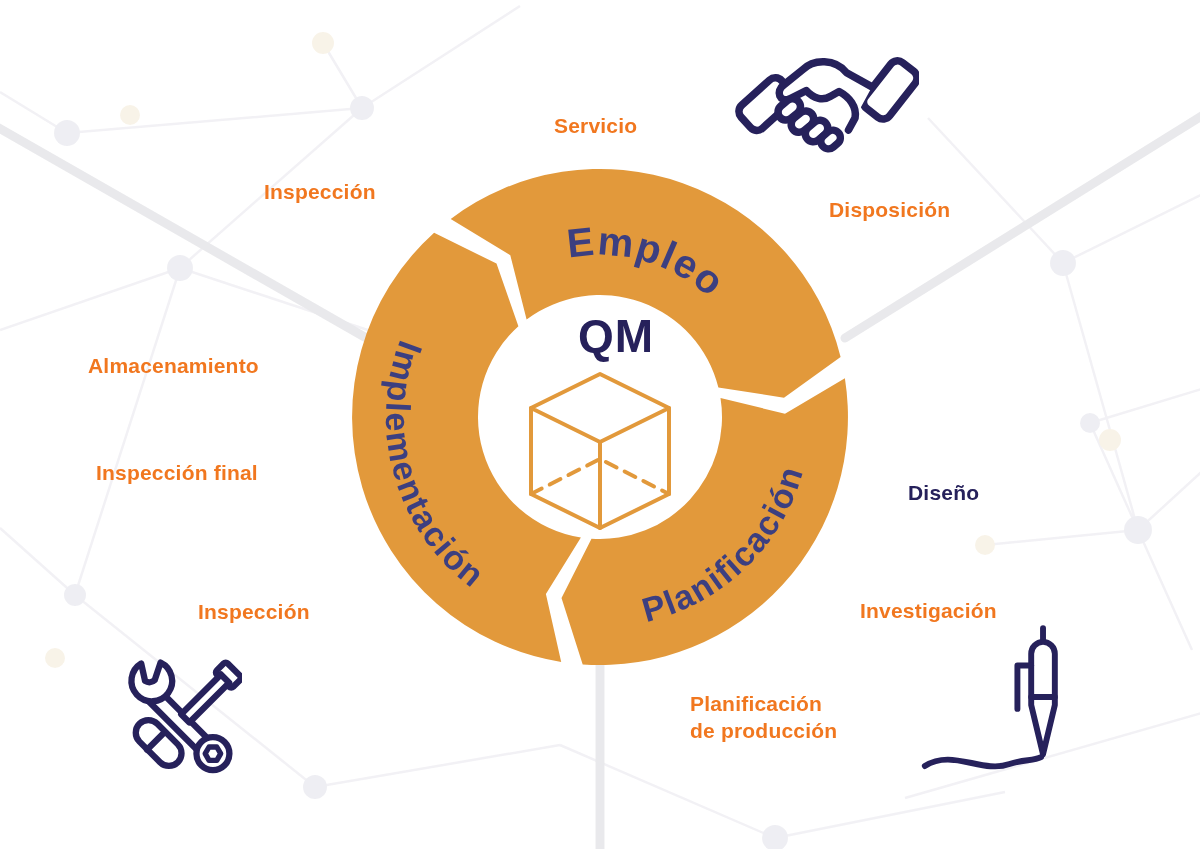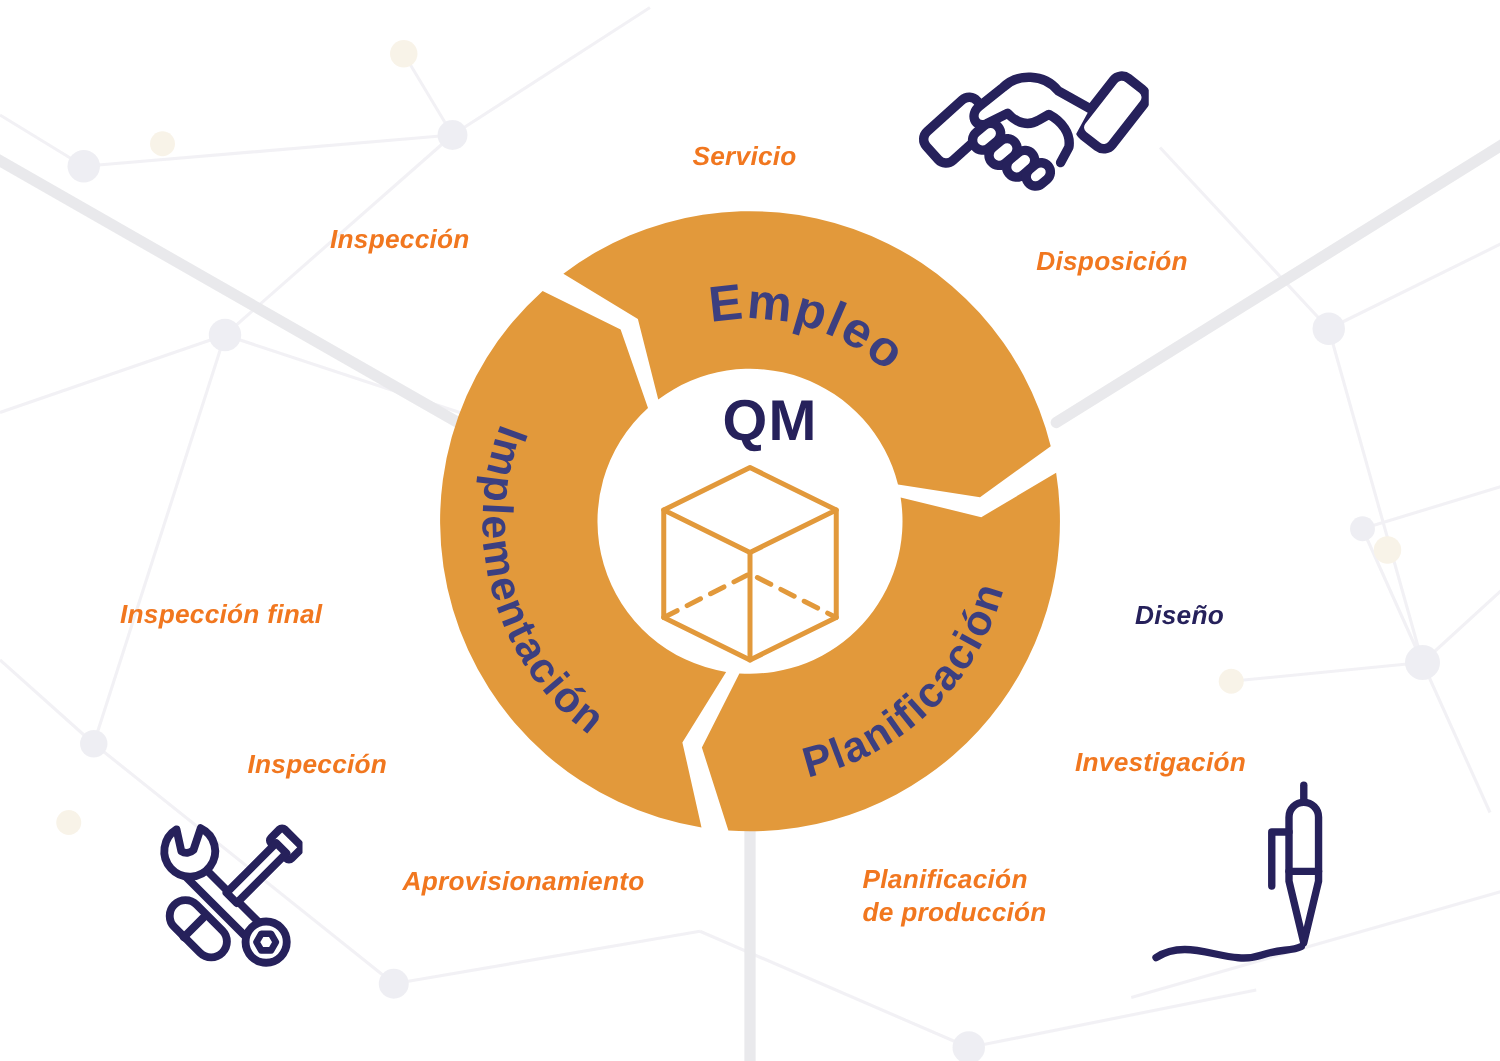--- a/index.html
+++ b/index.html
@@ -6,21 +6,21 @@
   html,body{margin:0;padding:0;background:#fff;}
   .stage{position:relative;width:1200px;height:849px;overflow:hidden;background:#ffffff;
          font-family:"Liberation Sans","DejaVu Sans",sans-serif;}
   svg{position:absolute;left:0;top:0;}
   #bg-net{z-index:0;}
   #cycle-svg{z-index:2;width:1200px;height:849px;}
   #cycle-svg text{font-family:"Liberation Sans","DejaVu Sans",sans-serif;font-weight:700;}
   .icon-svg{position:absolute;z-index:3;}
   .icon-svg *{fill:none;stroke:var(--navy);stroke-linecap:round;stroke-linejoin:round;}
   .icon-svg .fillw{fill:#ffffff;}
-  #labels{position:absolute;left:0;top:0;width:1125px;height:849px;z-index:4;pointer-events:none;font-style:italic;}
+  #labels{position:absolute;left:0;top:0;width:1125px;height:849px;z-index:4;pointer-events:none;}
   .lbl{position:absolute;font-weight:700;font-size:21px;line-height:1.28;letter-spacing:.2px;
        color:var(--label-orange);white-space:pre-line;}
   .lbl.navy{color:var(--navy);}
   .qm{position:absolute;left:16px;top:309px;width:1200px;text-align:center;z-index:5;
       font-weight:700;font-size:46px;letter-spacing:1px;color:var(--navy);}
   .cube{stroke:var(--arc-orange);stroke-width:4;fill:none;stroke-linejoin:round;stroke-linecap:round;}
   .cube.hidden-edge{stroke-dasharray:12 9;}
   .bg-thick{stroke:var(--bg-thick);stroke-width:9;stroke-linecap:round;fill:none;}
   .bg-thin{stroke:var(--bg-thin);stroke-width:2.5;fill:none;}
   .bg-node{fill:var(--bg-node);}
@@ -79,25 +79,25 @@
       <path class="cube hidden-edge" d="M531,494 L600,459 L669,494"></path>
     </g>
   </svg>
 
   <div class="qm">QM</div>
 
   <div id="labels">
       <div class="lbl" style="left: 554px; top: 113px;">Servicio</div>
       <div class="lbl" style="left: 264px; top: 179px;">Inspección</div>
       <div class="lbl" style="left: 829px; top: 197px; text-align: center;">Disposición</div>
-      <div class="lbl" style="left: 96px; top: 479px;">Inspección final</div>
+      <div class="lbl" style="left: 88px; top: 353px;">Almacenamiento</div>
+      <div class="lbl" style="left: 96px; top: 460px;">Inspección final</div>
       <div class="lbl navy" style="left: 908px; top: 480px;">Diseño</div>
       <div class="lbl" style="left: 198px; top: 599px;">Inspección</div>
       <div class="lbl" style="left: 860px; top: 598px;">Investigación</div>
-      <div class="lbl" style="left: 322px; top: 693px;">Aprovisionamiento</div>
       <div class="lbl" style="left: 690px; top: 691px;">Planificación
 de producción</div>
     </div>
 
   <svg class="icon-svg" style="left:731px;top:34px;" width="188" height="132" viewBox="0 0 200 140">
     <g stroke-width="8">
       <rect class="fillw" x="8" y="58" width="58" height="33" rx="9" transform="rotate(-42 37 74)"></rect>
       <rect class="fillw" x="153" y="28" width="33" height="62" rx="9" transform="rotate(38 169 59)"></rect>
       <path class="fillw" d="M150,56 L123,41 C111,26 88,26 76,38 L56,54 C47,61 52,73 62,69 L80,60
                              C88,69 98,71 106,66 L115,61 C126,67 134,77 132,89 L125,102"></path>

